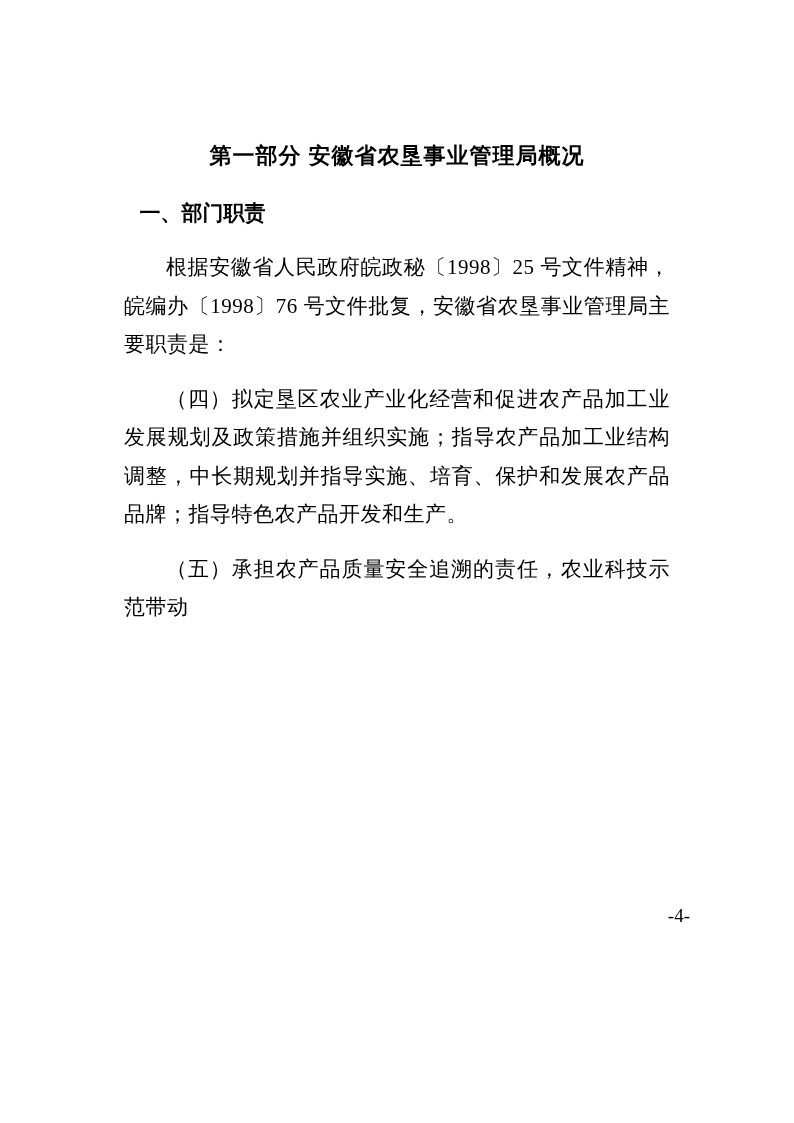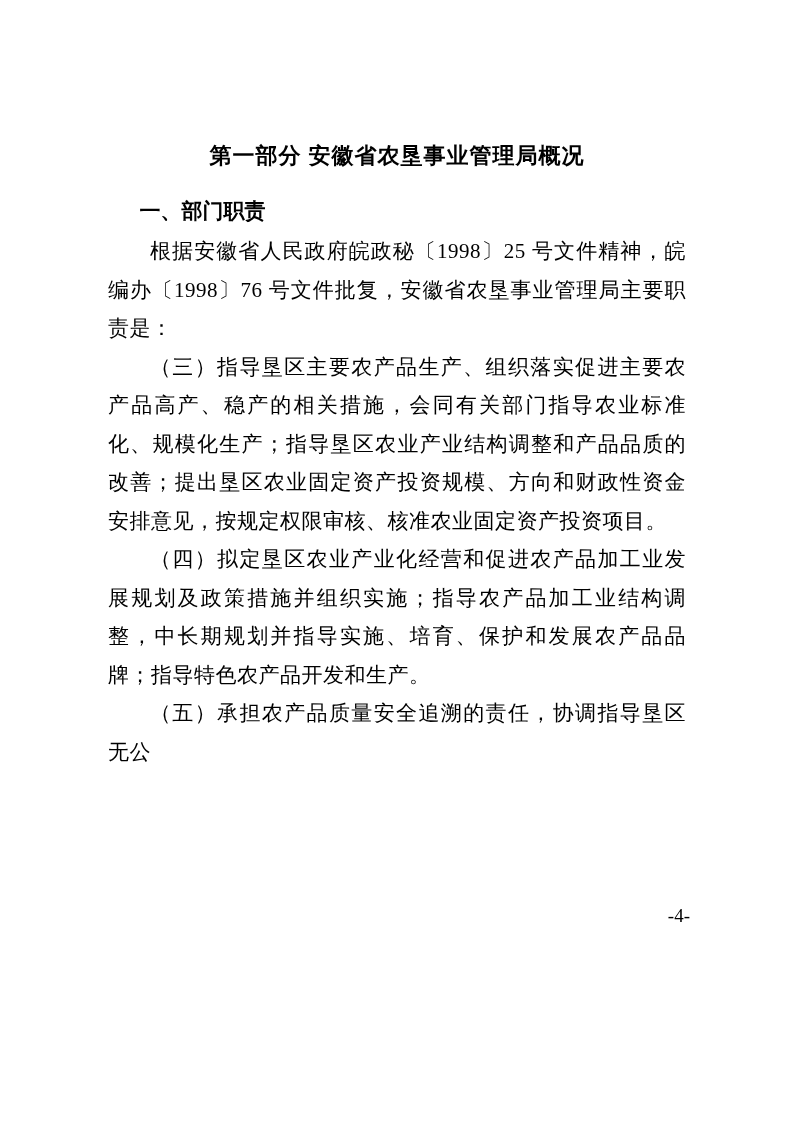--- a/index.html
+++ b/index.html
@@ -21,34 +21,34 @@
   .doc-title {
     font-family: "Liberation Sans", "DejaVu Sans", sans-serif;
     font-size: 22px;
     font-weight: bold;
     text-align: center;
     line-height: 32px;
     margin: 0 0 22px 0;
     letter-spacing: 1px;
   }
   .section-heading {
-    font-family: Liberation Mono, monospace;
+    font-family: Liberation Serif, serif;
     font-size: 21px;
     font-weight: bold;
     line-height: 38px;
     margin: 0;
     text-indent: 1.5em;
   }
   .body-para {
     font-family: "Liberation Serif", "DejaVu Serif", serif;
     font-size: 21px;
     line-height: 38.5px;
     text-align: justify;
     text-indent: 2em;
-    margin: 0;
+    margin: 16px;
     letter-spacing: 0.5px;
   }
   .page-footer {
     position: absolute;
     right: 104px;
     bottom: 108px;
     font-family: "Liberation Serif", "DejaVu Serif", serif;
     font-size: 19px;
     color: #000000;
   }
@@ -59,21 +59,20 @@
 <div class="page">
 
   <h1 class="doc-title">第一部分  安徽省农垦事业管理局概况</h1>
 
   <h2 class="section-heading">一、部门职责</h2>
 
   <p class="body-para">根据安徽省人民政府皖政秘〔1998〕25 号文件精神，皖编办〔1998〕76 号文件批复，安徽省农垦事业管理局主要职责是：</p>
 
 
 
-  <p class="body-para">（三）指导垦区主要农产品生产、组织落实促进主要农产品高产、稳产的相关措施，会同有关部门指导农业标准化、规模化生产；指导垦区农业产业结构调整和产品品质的改善；提出垦区农业固定资产投资规模、方向和财政性资金安排意见，按规定权限审核、核准农业固定资产投资项目。</p>
 
   <p class="body-para">（四）拟定垦区农业产业化经营和促进农产品加工业发展规划及政策措施并组织实施；指导农产品加工业结构调整，中长期规划并指导实施、培育、保护和发展农产品品牌；指导特色农产品开发和生产。</p>
 
-  <p class="body-para">（五）承担农产品质量安全追溯的责任，协调指导垦区无公</p>
+  <p class="body-para">（五）承担农产品质量安全追溯的责任，农业科技示范带动</p>
 
   <div class="page-footer">-4-</div>
 
 </div>
 
 </body></html>

